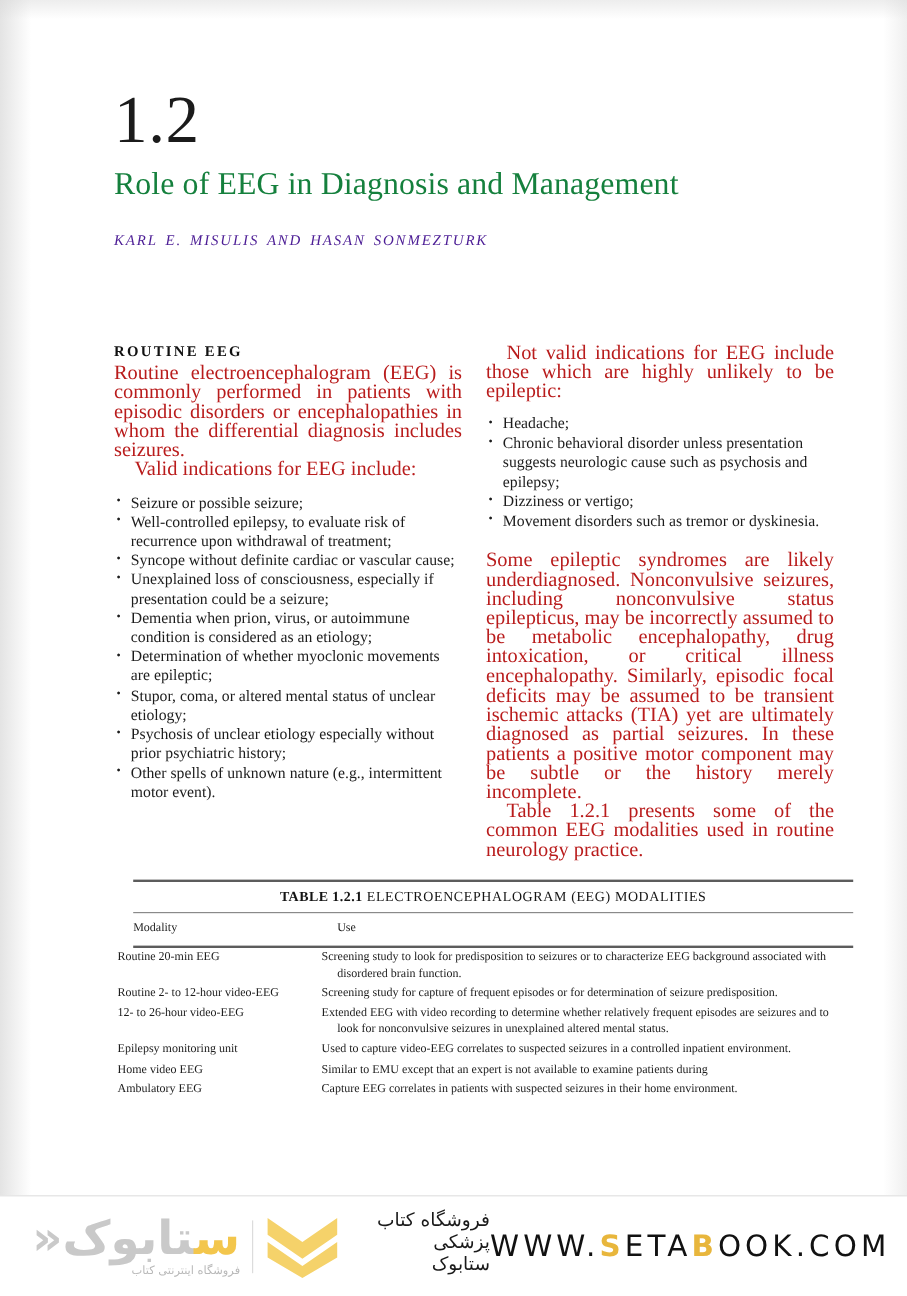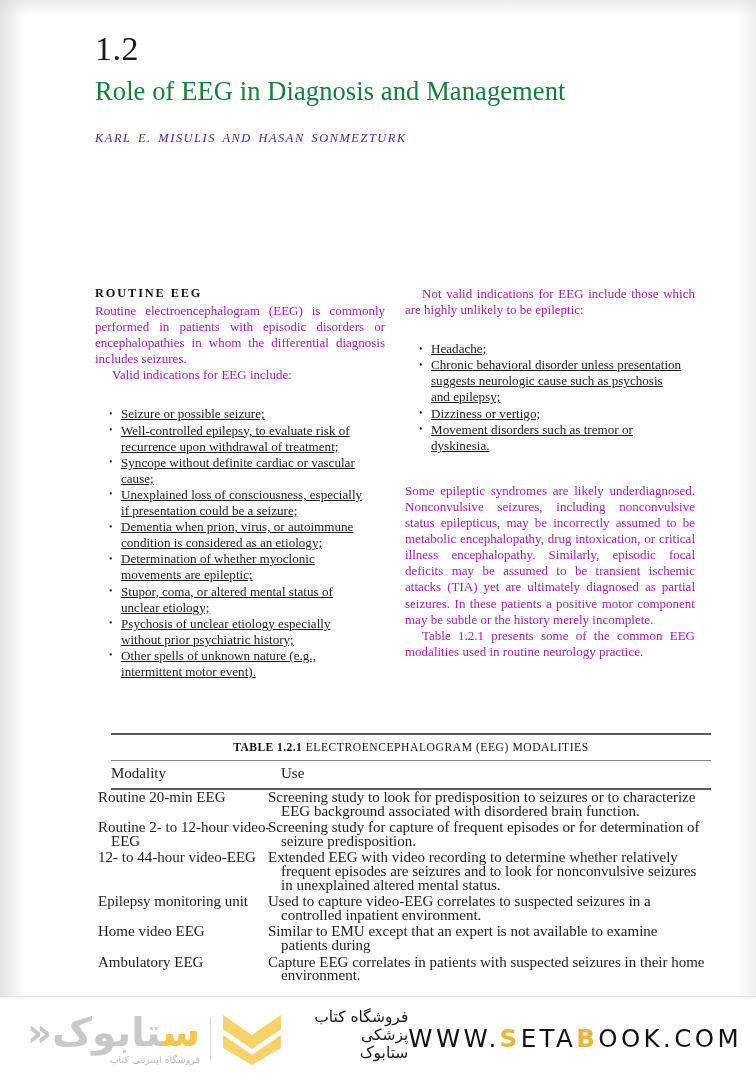--- a/index.html
+++ b/index.html
@@ -50,23 +50,23 @@
 
   #content {
     position: absolute;
     left: 95px;
     top: 0;
     width: 600px;
   }
 
   
   .chapter-number {
-    font-size: 34px;
+    font-size: 56px;
     line-height: 1;
-    margin-top: 32px;
+    margin-top: 72px;
     letter-spacing: 0.5px;
     font-weight: 400;
     color: #1b1b1b;
   }
   .chapter-title {
     font-size: 26.5px;
     line-height: 1.15;
     margin-top: 10px;
     font-weight: 400;
     color: #15803d;
@@ -97,40 +97,39 @@
   .col-right { left: 310px; }
 
   .sec-head {
     font-size: 12.3px;
     font-weight: bold;
     letter-spacing: 1.9px;
     margin: 0 0 2px 0;
     color: #111;
   }
   p.body {
-    font-size: 13px;
+    font-size: 17px;
     line-height: 16.1px;
     margin: 0;
     text-align: justify;
-    color: #a21caf;
+    color: #b91c1c;
     hyphens: manual;
   }
   p.body.indent { text-indent: 17px; }
   p.body + p.body { margin-top: 0; }
   .spacer-sm { height: 11px; }
   .spacer-md { height: 17px; }
 
   ul.bullets {
     list-style: none;
-    margin: 12px;
+    margin: 0;
     padding: 0;
     font-size: 13.1px;
     line-height: 16.1px;
     color: #1c1c1c;
-    text-decoration: underline;
   }
   ul.bullets li {
     position: relative;
     padding-left: 14px;
     margin: 0;
   }
   ul.bullets li::before {
     content: "\2022";
     position: absolute;
     left: 2px;
@@ -162,21 +161,21 @@
     letter-spacing: 0.55px;
     color: #141414;
   }
   .table-caption .tnum {
     font-weight: bold;
     letter-spacing: 0.4px;
   }
   table.modalities {
     width: 100%;
     border-collapse: collapse;
-    font-size: 15px;
+    font-size: 10px;
     line-height: 13.6px;
     color: #1c1c1c;
   }
   table.modalities th {
     text-align: left;
     font-weight: normal;
     padding: 6px 4px 7px 0;
     vertical-align: top;
   }
   table.modalities td {
@@ -338,21 +337,21 @@
         <tbody>
           <tr>
             <td class="c-mod hang">Routine 20-min EEG</td>
             <td class="c-use hang">Screening study to look for predisposition to seizures or to characterize EEG background associated with disordered brain function.</td>
           </tr>
           <tr>
             <td class="c-mod hang">Routine 2- to 12-hour video-EEG</td>
             <td class="c-use hang">Screening study for capture of frequent episodes or for determination of seizure predisposition.</td>
           </tr>
           <tr>
-            <td class="c-mod hang">12- to 44-hour video-EEG</td>
+            <td class="c-mod hang">12- to 26-hour video-EEG</td>
             <td class="c-use hang">Extended EEG with video recording to determine whether relatively frequent episodes are seizures and to look for nonconvulsive seizures in unexplained altered mental status.</td>
           </tr>
           <tr>
             <td class="c-mod hang">Epilepsy monitoring unit</td>
             <td class="c-use hang">Used to capture video-EEG correlates to suspected seizures in a controlled inpatient environment.</td>
           </tr>
           <tr>
             <td class="c-mod hang">Home video EEG</td>
             <td class="c-use hang">Similar to EMU except that an expert is not available to examine patients during</td>
           </tr>

